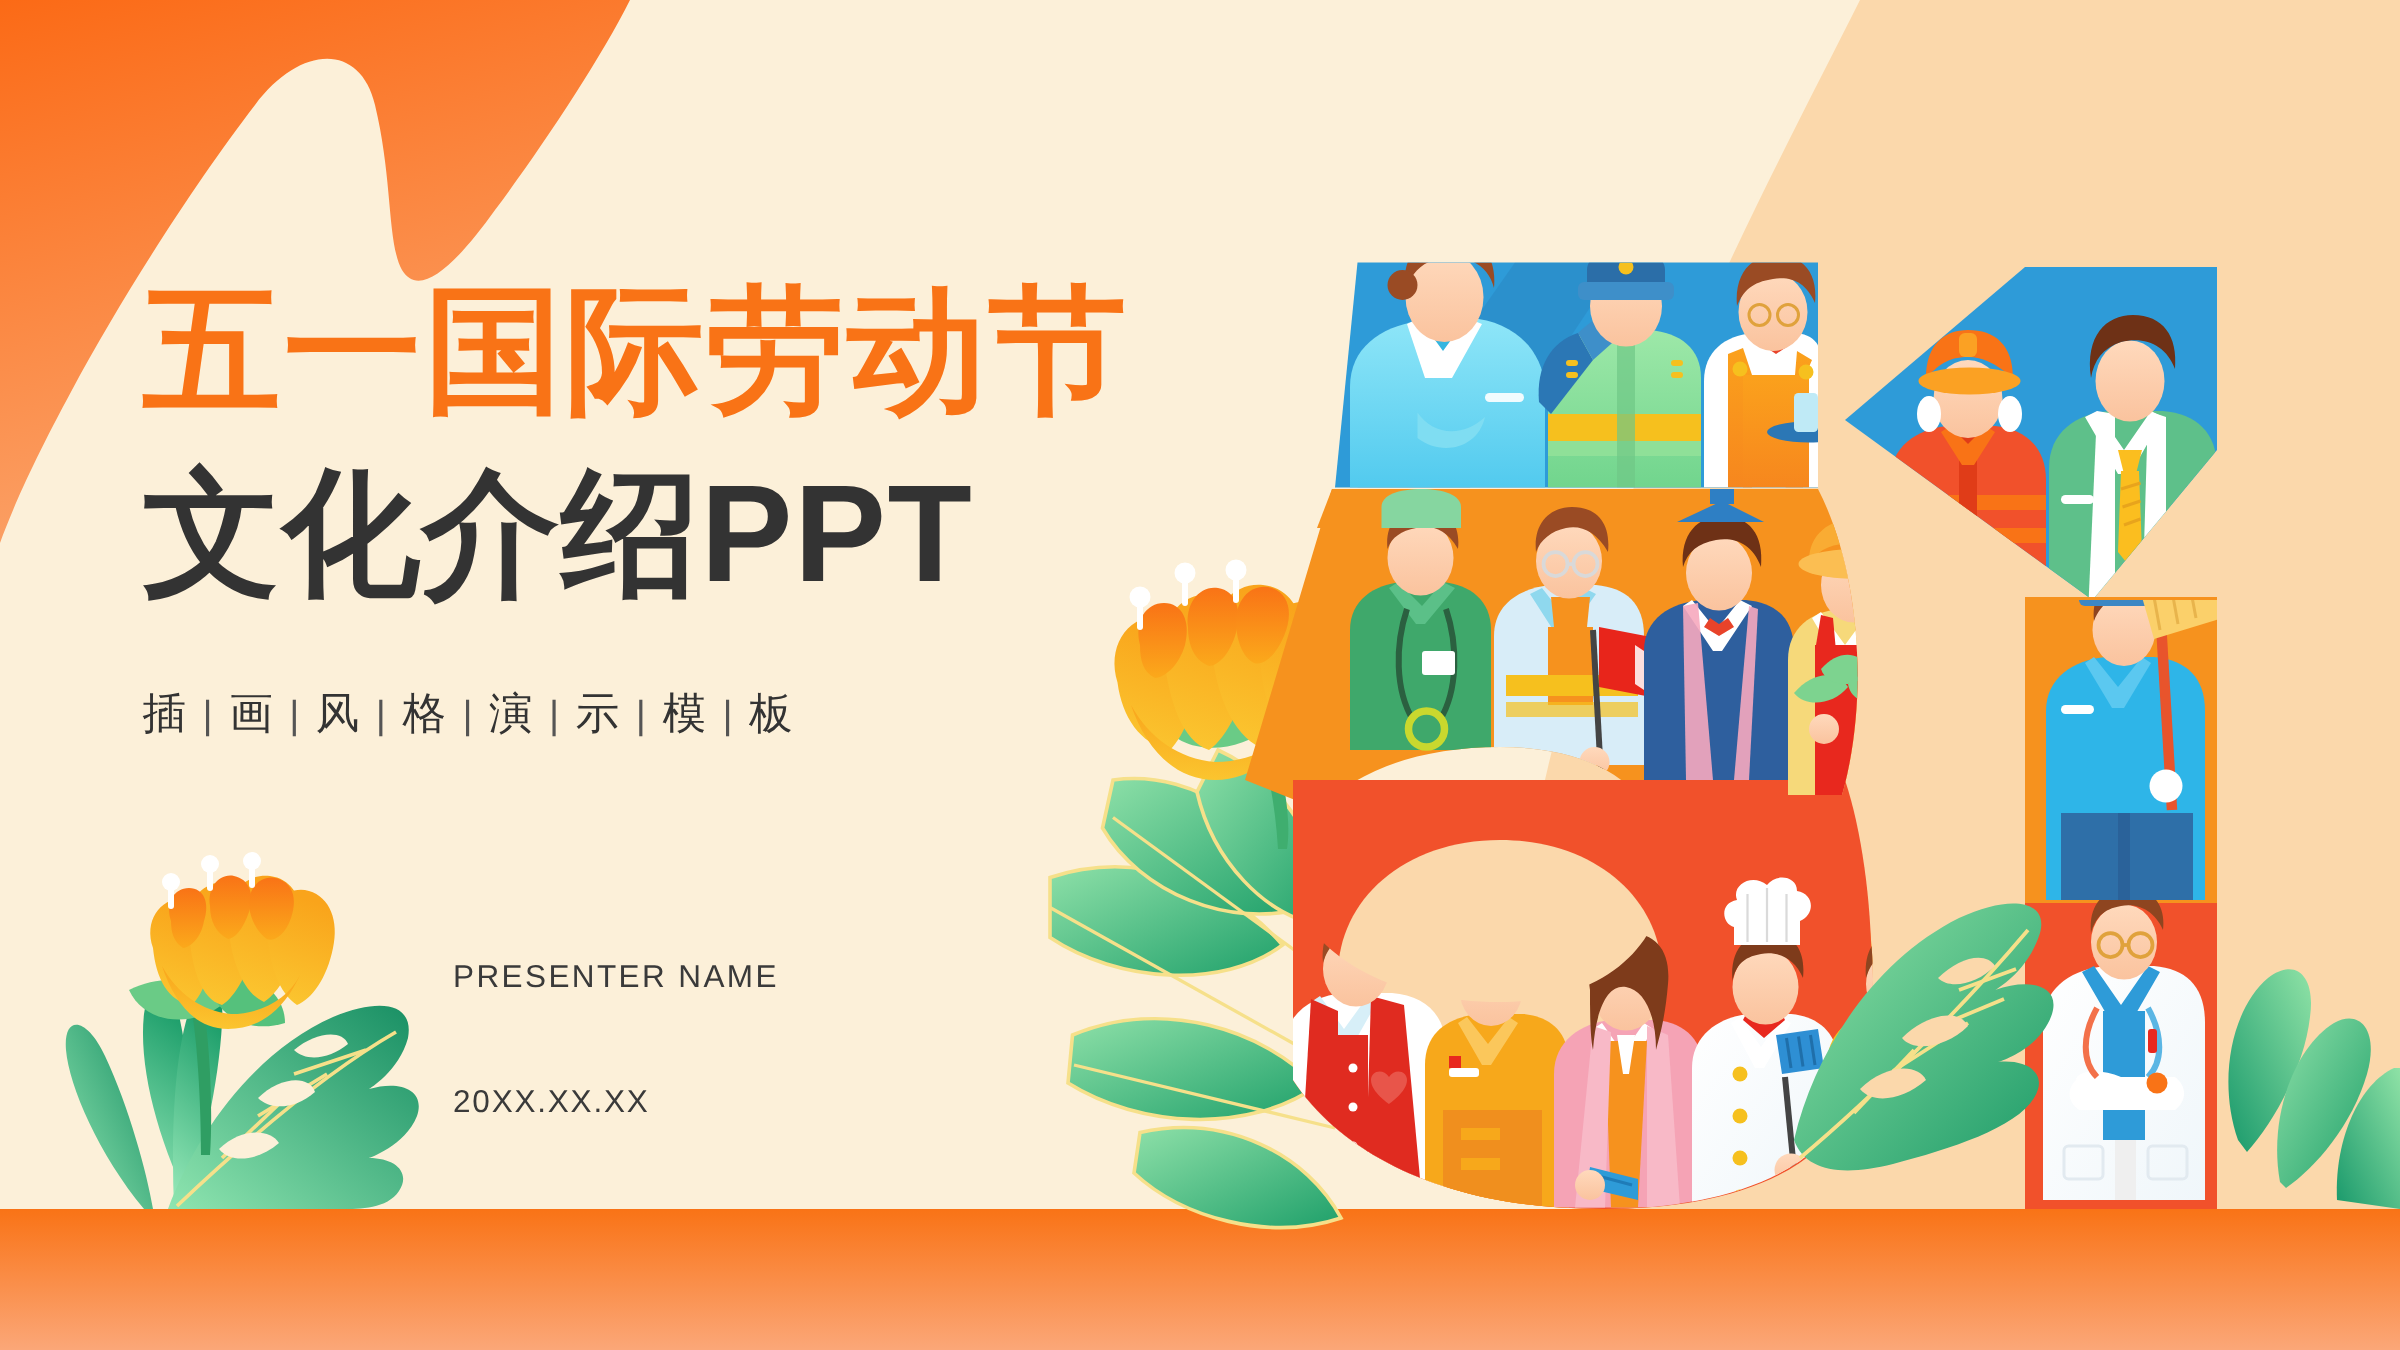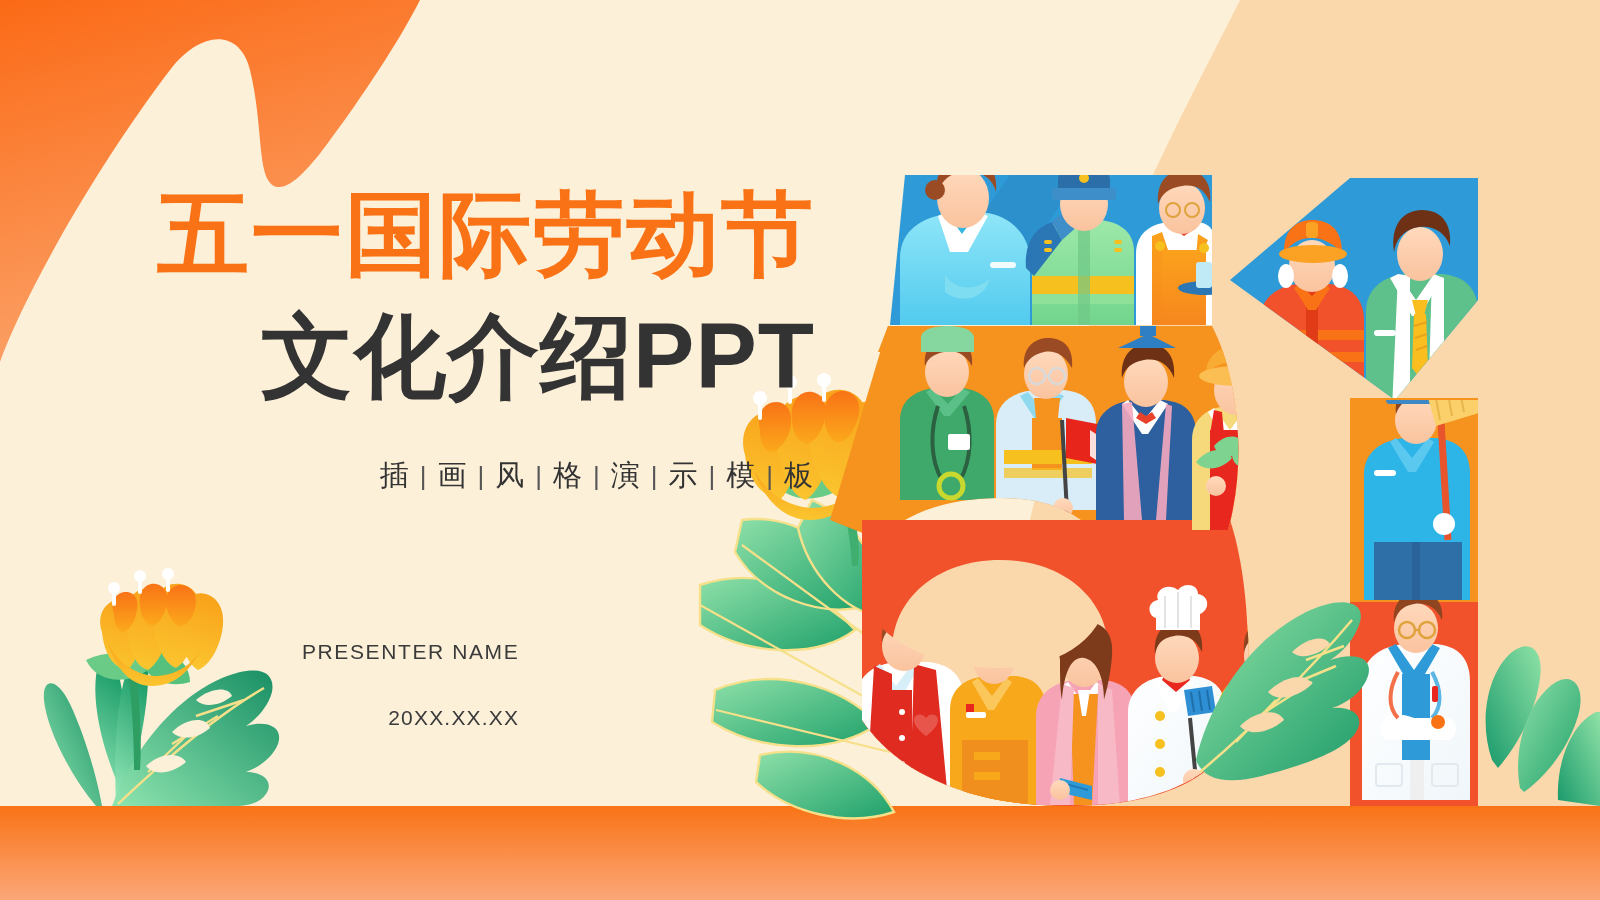--- a/index.html
+++ b/index.html
@@ -7,21 +7,20 @@
   body {
     font-family:"Liberation Sans","DejaVu Sans",sans-serif;
     background:#FCF0D9;
     position:relative;
   }
   #slide {
     position:absolute; inset:0;
     width:1600px; height:900px;
     overflow:hidden;
     background:#FCF0D9;
-    text-align:right;
   }
   .layer { position:absolute; inset:0; }
   svg.layer { width:1600px; height:900px; display:block; }
 
   
   #text-block {
     position:absolute; left:95px; top:185px; width:720px; z-index:40;
   }
   #title-line-1 {
     font-size:92px;
@@ -48,21 +47,21 @@
     white-space:nowrap;
   }
   #subtitle .sep { color:#555; margin:0 9px; font-size:26px; }
   #presenter-block {
     position:absolute; left:302px; top:640px; z-index:40;
   }
   #presenter-name {
     font-size:21px; color:#3a3a3a; letter-spacing:1.6px;
   }
   #presenter-date {
-    font-size:21px; color:#3a3a3a; letter-spacing:1.2px; margin-top:42px;
+    font-size:21px; color:#3a3a3a; letter-spacing:1.2px; margin-top:59px;
   }
 </style>
 </head>
 <body>
 
 <div id="slide">
 
   <svg class="layer" viewBox="0 0 1600 900" xmlns="http://www.w3.org/2000/svg">
     <defs>
       <linearGradient id="gOrangeWave" x1="0" y1="0" x2="0.3" y2="1">

